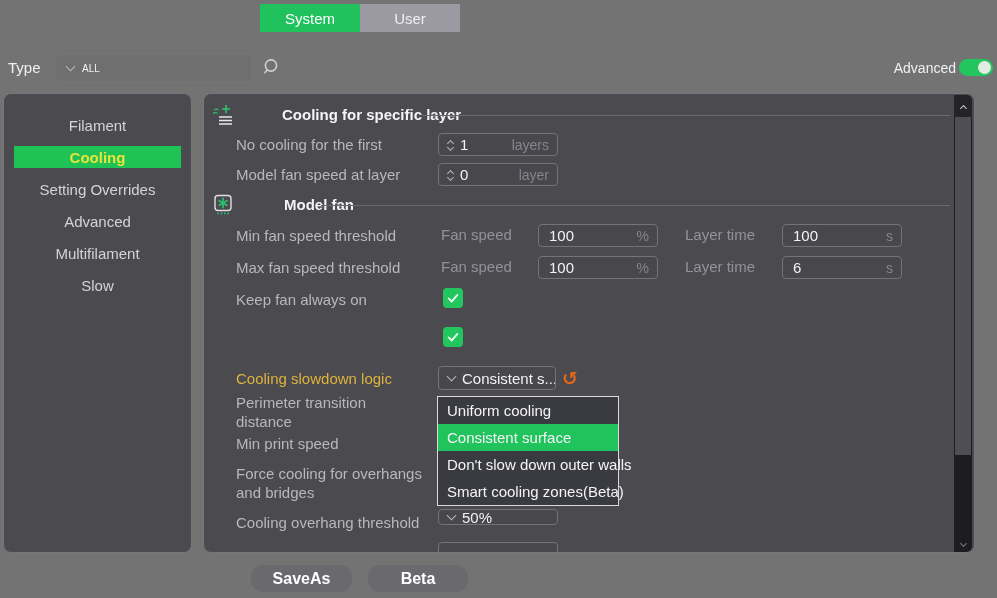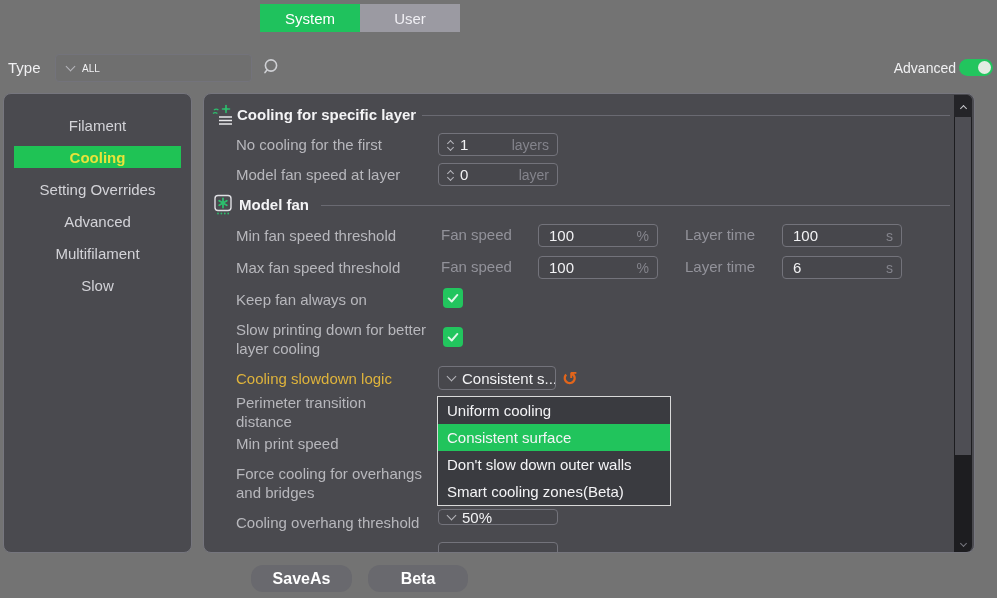--- a/index.html
+++ b/index.html
@@ -23,21 +23,21 @@
   .chev { display:inline-block; width:7px; height:7px; border-left:1.6px solid #b6b6bc;
           border-bottom:1.6px solid #b6b6bc; transform:rotate(-45deg); margin-top:-4px; }
   .chev.sm { width:5px; height:5px; border-width:1.4px; }
   .chev.up { transform:rotate(135deg); margin-top:2px; }
   .field .val { color:#f2f2f4; font-size:15px; }
   .field .unit { margin-left:auto; padding-right:8px; color:#84848c; font-size:14px; }
   .spin-col { display:flex; flex-direction:column; gap:3px; padding:0 7px 0 9px; }
 
   .row-label { color:#b7b7bc; font-size:15px; line-height:19px; }
   .sub-label { color:#92929a; font-size:15px; }
-  .sec-title { color:#f4f4f6; font-size:15px; font-weight:bold; }
+  .sec-title { color:#f4f4f6; font-size:15px; font-weight:bold;margin-left:45px; }
   .sec-line { border-top:1px solid #6a6a72; height:0; }
 
   .checkbox { width:20px; height:20px; background:#22c55e; border-radius:4px;
               display:flex; align-items:center; justify-content:center; cursor:pointer; }
 
   
   .panel { border:1px solid #76767e; border-radius:8px; background:#4a4a4f; }
 
   
   .side-item { height:22px; margin:0 10px 10px 10px; display:flex; align-items:center;
@@ -186,21 +186,20 @@
       <span class="unit">s</span>
     </div>
 
     <div class="abs row-label" style="left:32px; top:196px;">Keep fan always on</div>
     <div class="abs checkbox" style="left:239px; top:194px;">
       <svg width="14" height="14" viewBox="0 0 16 16">
         <polyline points="3,8.5 6.5,12 13,4.5" fill="none" stroke="rgba(255,255,255,0.85)" stroke-width="2.2" stroke-linecap="round" stroke-linejoin="round"></polyline>
       </svg>
     </div>
 
-    <div class="abs row-label" style="left:32px; top:226px; width:200px;">Slow printing down for better layer cooling</div>
     <div class="abs checkbox" style="left:239px; top:233px;">
       <svg width="14" height="14" viewBox="0 0 16 16">
         <polyline points="3,8.5 6.5,12 13,4.5" fill="none" stroke="rgba(255,255,255,0.85)" stroke-width="2.2" stroke-linecap="round" stroke-linejoin="round"></polyline>
       </svg>
     </div>
 
     <div class="abs row-label" style="left:32px; top:275px; color:#deb33c;">Cooling slowdown logic</div>
     <div class="abs field" style="left:234px; top:272px; width:118px; height:24px;">
       <span class="chev" style="margin-left:9px; flex-shrink:0;"></span>
       <span class="val" style="margin-left:7px; white-space:nowrap; overflow:hidden;">Consistent s...</span>
@@ -212,21 +211,21 @@
     <div class="abs row-label" style="left:32px; top:370px; width:215px;">Force cooling for overhangs and bridges</div>
 
     <div class="abs row-label" style="left:32px; top:419px;">Cooling overhang threshold</div>
     <div class="abs field" style="left:234px; top:415px; width:120px; height:16px;">
       <span class="chev" style="margin-left:9px;"></span>
       <span class="val" style="margin-left:7px;">50%</span>
     </div>
 
     <div class="abs field" style="left:234px; top:448px; width:120px; height:20px;"></div>
 
-    <div class="abs dd-menu" style="left:233px; top:302px; width:234px;">
+    <div class="abs dd-menu" style="left:233px; top:302px; width:182px;">
       <div class="dd-item">Uniform cooling</div>
       <div class="dd-item selected">Consistent surface</div>
       <div class="dd-item">Don't slow down outer walls</div>
       <div class="dd-item">Smart cooling zones(Beta)</div>
     </div>
 
     <div class="abs sbar" style="left:750px; top:1px; width:18px; height:457px;">
       <div class="sb-btn">
         <span class="chev sm up" style="border-color:#c8c8cc; margin-top:4px;"></span>
       </div>

